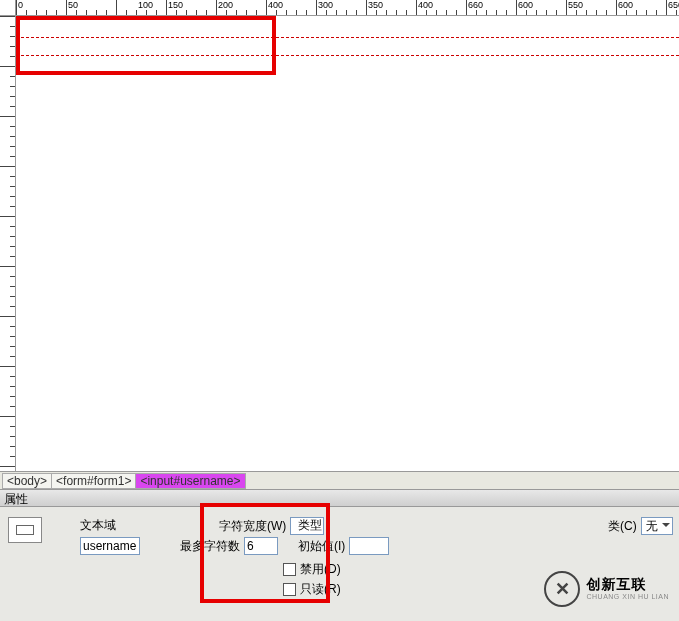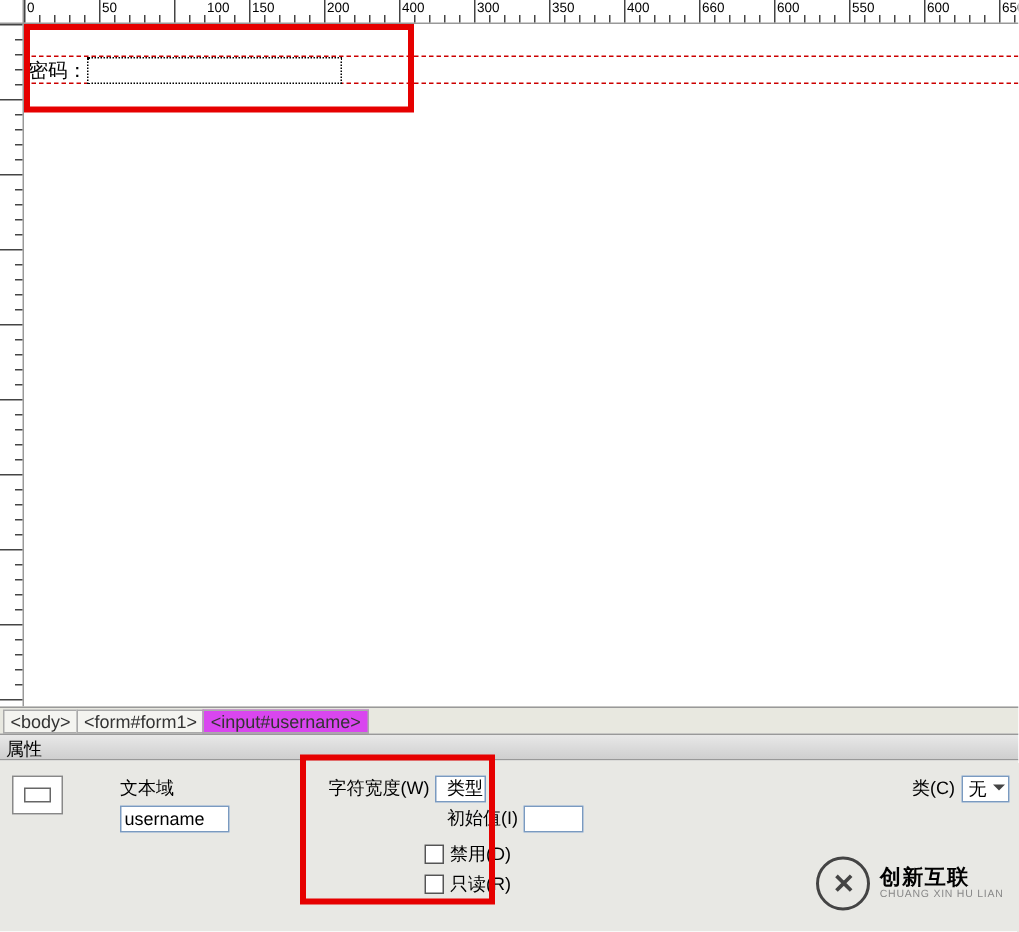--- a/index.html
+++ b/index.html
@@ -19,21 +19,21 @@
 .field-label{font-size:13px;}
 .field-input{border:1px dotted #000;height:18px;width:170px;background:#fff;}
 .hl-box{position:absolute;border:4px solid #e60000;}
 .breadcrumb{position:absolute;bottom:132px;left:0;right:0;height:18px;background:#e8e8e0;border-top:1px solid #999;display:flex;align-items:center;padding-left:2px;font-size:11px;color:#333;}
 .breadcrumb .seg{border:1px solid #aaa;background:#f4f4f0;padding:0 4px;margin-right:-1px;}
 .breadcrumb .seg.active{background:#d946ef;}
 .props-title{position:absolute;bottom:114px;left:0;right:0;height:18px;background:linear-gradient(#e8e8e8,#cfcfcf);border-top:1px solid #999;border-bottom:1px solid #999;padding-left:4px;line-height:18px;}
 .props-panel{position:absolute;bottom:0;left:0;right:0;height:114px;background:#e8e8e4;}
 .props-icon{position:absolute;left:8px;top:10px;width:34px;height:26px;border:1px solid #888;background:#fff;display:flex;align-items:center;justify-content:center;}
 .props-icon .inner{width:18px;height:10px;border:1px solid #666;}
-.props-row{position:absolute;display:flex;align-items:flex-start;gap:4px;}
+.props-row{position:absolute;display:flex;align-items:flex-end;gap:4px;}
 .props-label{white-space:nowrap;}
 .props-input{border:1px solid #7a9ac0;background:#fff;height:18px;padding:0 2px;}
 .radio{display:inline-flex;align-items:center;gap:2px;}
 .radio .circ{width:12px;height:12px;border:1px solid #555;border-radius:50%;background:#fff;display:inline-flex;align-items:center;justify-content:center;}
 .radio .circ.checked::after{content:"";width:6px;height:6px;border-radius:50%;background:#333;}
 .chk{display:inline-flex;align-items:center;gap:4px;padding-left:38px;}
 .chk .box{width:13px;height:13px;border:1px solid #555;background:#fff;}
 .dropdown{border:1px solid #7a9ac0;background:#fff;height:18px;padding:0 14px 0 4px;position:relative;min-width:30px;}
 .dropdown::after{content:"";position:absolute;right:2px;top:5px;border:4px solid transparent;border-top-color:#444;}
 .logo{position:absolute;right:10px;bottom:14px;display:flex;align-items:center;gap:6px;}
@@ -174,50 +174,50 @@
     <div class="tick minor" style="top: 410px;"></div>
     <div class="tick minor" style="top: 420px;"></div>
     <div class="tick minor" style="top: 430px;"></div>
     <div class="tick minor" style="top: 440px;"></div>
     <div class="tick major" style="top: 450px;"></div>
   </div>
 
 <div class="canvas">
   <div class="dashed-line" style="top:21px;"></div>
   <div class="dashed-line" style="top:39px;"></div>
-  <div class="field-box" style="top:22px;left:3px;">
-    <span class="field-label">密码：</span>
-    <span class="field-input"></span>
-  </div>
   <div class="hl-box" style="top:0;left:0;width:260px;height:59px;"></div>
 </div>
 
 <div class="breadcrumb">
   <span class="seg">&lt;body&gt;</span>
   <span class="seg">&lt;form#form1&gt;</span>
   <span class="seg active">&lt;input#username&gt;</span>
 </div>
 
 <div class="props-title">属性</div>
 
 <div class="props-panel">
   <div class="props-icon">
       <div class="inner"></div>
     </div>
 
   <div class="props-row" style="left:80px;top:10px;">
     <span class="props-label">文本域</span>
   </div>
   <div class="props-row" style="left:80px;top:30px;">
-    <input class="props-input" style="width: 73px;" value="username">
+    <input class="props-input" style="width: 60px;" value="username">
   </div>
 
   <div class="props-row" style="left:180px;top:10px;margin-left:39px;">
     <span class="props-label">字符宽度(W)</span>
     <input class="props-input" style="width: 34px;" value="">
+  </div>
+  <div class="props-row" style="left:180px;top:30px;">
+    <span class="props-label">最多字符数</span>
+    <input class="props-input" style="width: 34px;" value="6">
   </div>
 
   <div class="props-row" style="left:298px;top:30px;">
     <span class="props-label">初始值(I)</span>
     <input class="props-input" style="width: 40px;" value="">
   </div>
 
   <div class="props-row" style="left:298px;top:10px;">
     <span class="props-label">类型</span>
   </div>

